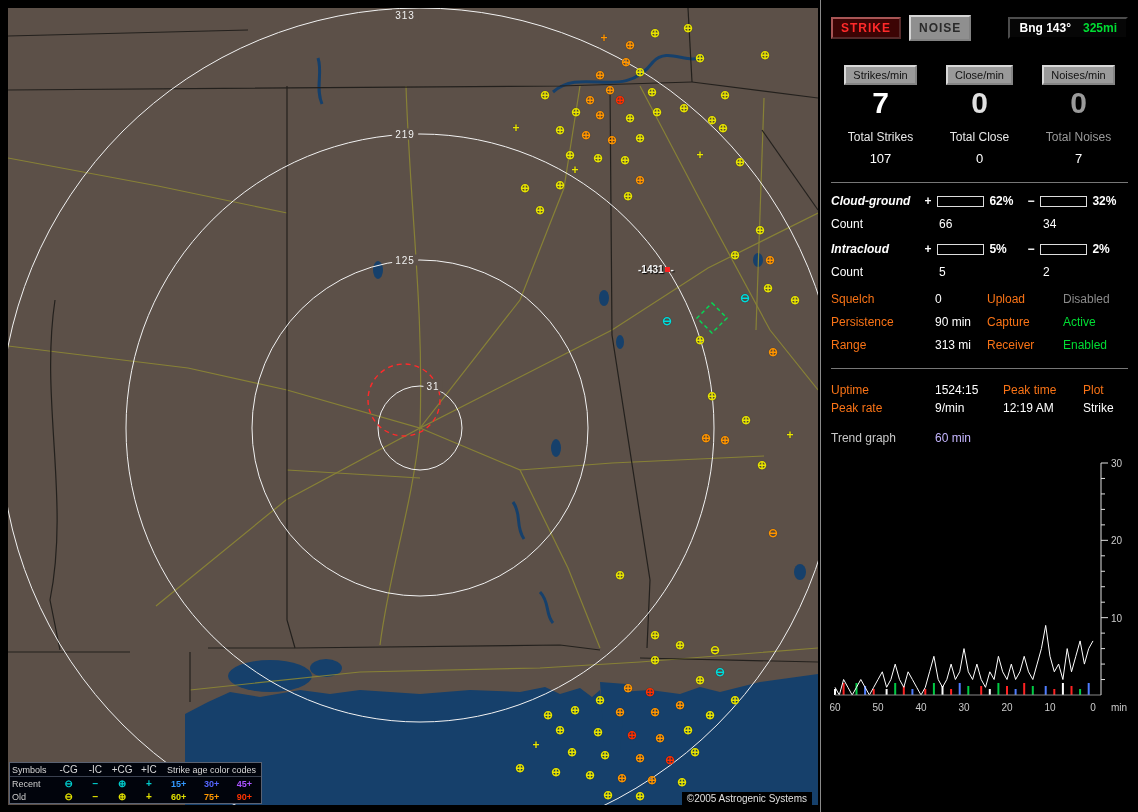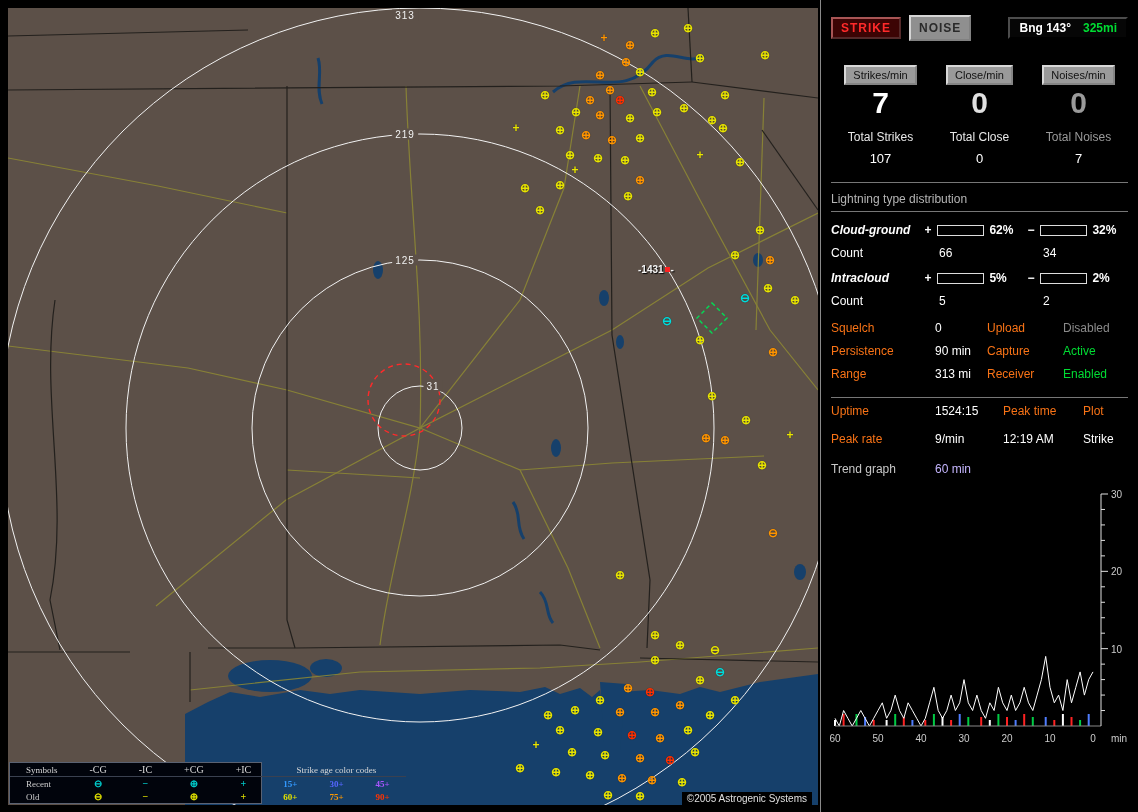--- a/index.html
+++ b/index.html
@@ -12,21 +12,21 @@
   .map-svg { position:absolute; left:0; top:0; }
   .ring-label { position:absolute; transform:translate(-50%,-50%); background:#5c5048; color:#f2f2f2; font-size:10px; padding:0 3px; letter-spacing:1px; white-space:nowrap; }
   .strike { position:absolute; transform:translate(-50%,-50%); font-size:12px; line-height:1; font-weight:bold; text-shadow:0 0 1px rgba(0,0,0,.55); }
   .cell-marker { position:absolute; display:flex; align-items:center; gap:1px; color:#f5f5f5; font-size:10px; font-weight:bold; text-shadow:1px 1px 1px #000; }
   .cell-dot { display:inline-block; width:5px; height:5px; background:#ff2222; }
   .copyright { position:absolute; right:6px; bottom:0; background:#000; color:#e0e0e0; font-size:10px; padding:1px 5px; }
 
   
   .legend { position:absolute; left:1px; bottom:1px; width:253px; background:#01040c; border:1px solid #5a6272; font-size:9px; color:#cccccc; }
   .legend table { border-collapse:collapse; width:100%; }
-  .legend td { padding:1px 16px; text-align:center; white-space:nowrap;font-family:Liberation Serif, serif; }
+  .legend td { padding:1px 2px; text-align:center; white-space:nowrap; }
   .legend .lg-left { text-align:left; width:44px; }
   .legend .lg-sym { width:26px; font-size:10px; font-weight:bold; }
   .legend .lg-age { width:32px; font-weight:bold; }
   .legend .lg-head td { color:#d8d8d8; font-weight:normal; border-bottom:1px solid #3a4150; }
 
   
   .sidebar { position:absolute; left:820px; top:0; width:318px; height:812px; background:#000; border-left:1px solid #8a8a8a; padding:0 10px; color:#fff; font-size:12px; }
   .btn-row { display:flex; align-items:center; margin-top:15px; gap:8px; }
   .strike-btn { background:#3c0404; color:#ff2a2a; font-weight:bold; font-size:12px; padding:2px 8px; border:2px outset #a85555; letter-spacing:1px; cursor:pointer; }
   .noise-btn { background:#8f8f8f; color:#2a2a2a; font-weight:bold; font-size:12px; padding:4px 8px; border:2px outset #d5d5d5; letter-spacing:1px; cursor:pointer; }
@@ -50,21 +50,21 @@
   .pct { width:38px; padding-left:2px; }
   .count-row { display:flex; margin-top:9px; }
   .count-label { width:92px; }
   .count-a { width:105px; padding-left:16px; }
   .count-b { padding-left:15px; }
 
   .dt-section { margin-top:15px; border-top:1px solid #777; border-bottom:1px solid #777; padding:8px 0; }
   .datetime { color:#00ee22; font-size:15px; font-weight:bold; letter-spacing:1px; }
 
   .status-grid { display:grid; grid-template-columns:104px 52px 76px 1fr; row-gap:9px; margin-top:13px; }
-  .stats-grid { display:grid; grid-template-columns:104px 68px 80px 1fr; row-gap:14px; margin-top:6px; }
+  .stats-grid { display:grid; grid-template-columns:104px 68px 80px 1fr; row-gap:4px; margin-top:14px; }
   .lbl { color:#f97316; } .val { color:#ffffff; }
 
   .trend-row { display:flex; margin-top:16px; }
   .trend-label { width:104px; color:#c8c8c8; }
   .trend-value { color:#c4b5fd; }
   .trend-graph { margin-top:10px; }
   .trend-graph svg { overflow:visible; }
 </style>
 </head>
 <body>
@@ -300,21 +300,20 @@
       </div>
       <div class="rate-col">
         <span class="rate-btn">Noises/min</span>
         <div class="rate-val" style="color: rgb(154, 154, 154);">0</div>
         <div class="total-label" style="color: rgb(154, 154, 154);">Total Noises</div>
         <div class="total-val">7</div>
       </div>
     </div>
 
     <div class="divider"></div>
-    <div class="dist-title">Lightning type distribution</div>
 
     <div class="dist-row">
       <span class="dist-name">Cloud-ground</span>
       <span class="sign">+</span>
       <span class="bar"><span class="bar-fill" style="background: rgb(255, 16, 16); width: 62%;"></span></span>
       <span class="pct">62%</span>
       <span class="sign">−</span>
       <span class="bar"><span class="bar-fill" style="background: rgb(121, 170, 255); width: 32%;"></span></span>
       <span class="pct">32%</span>
     </div>

